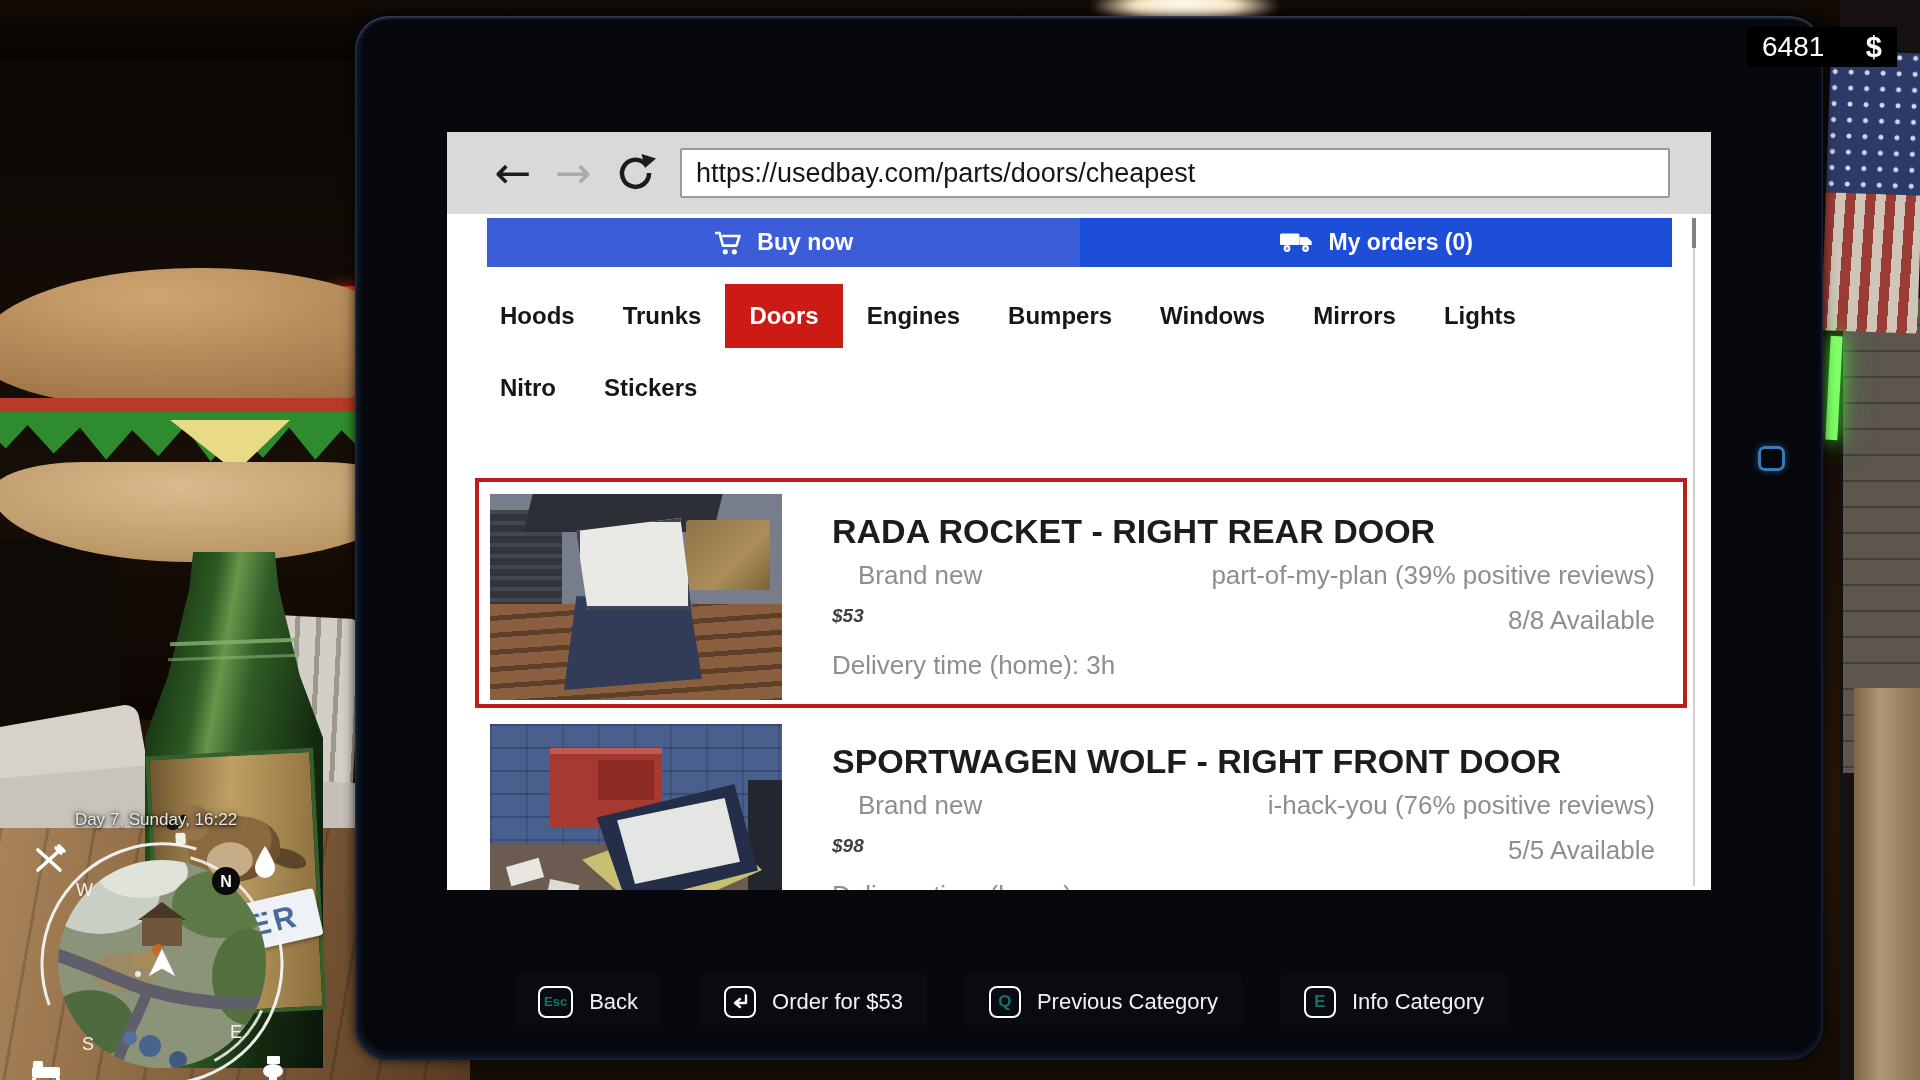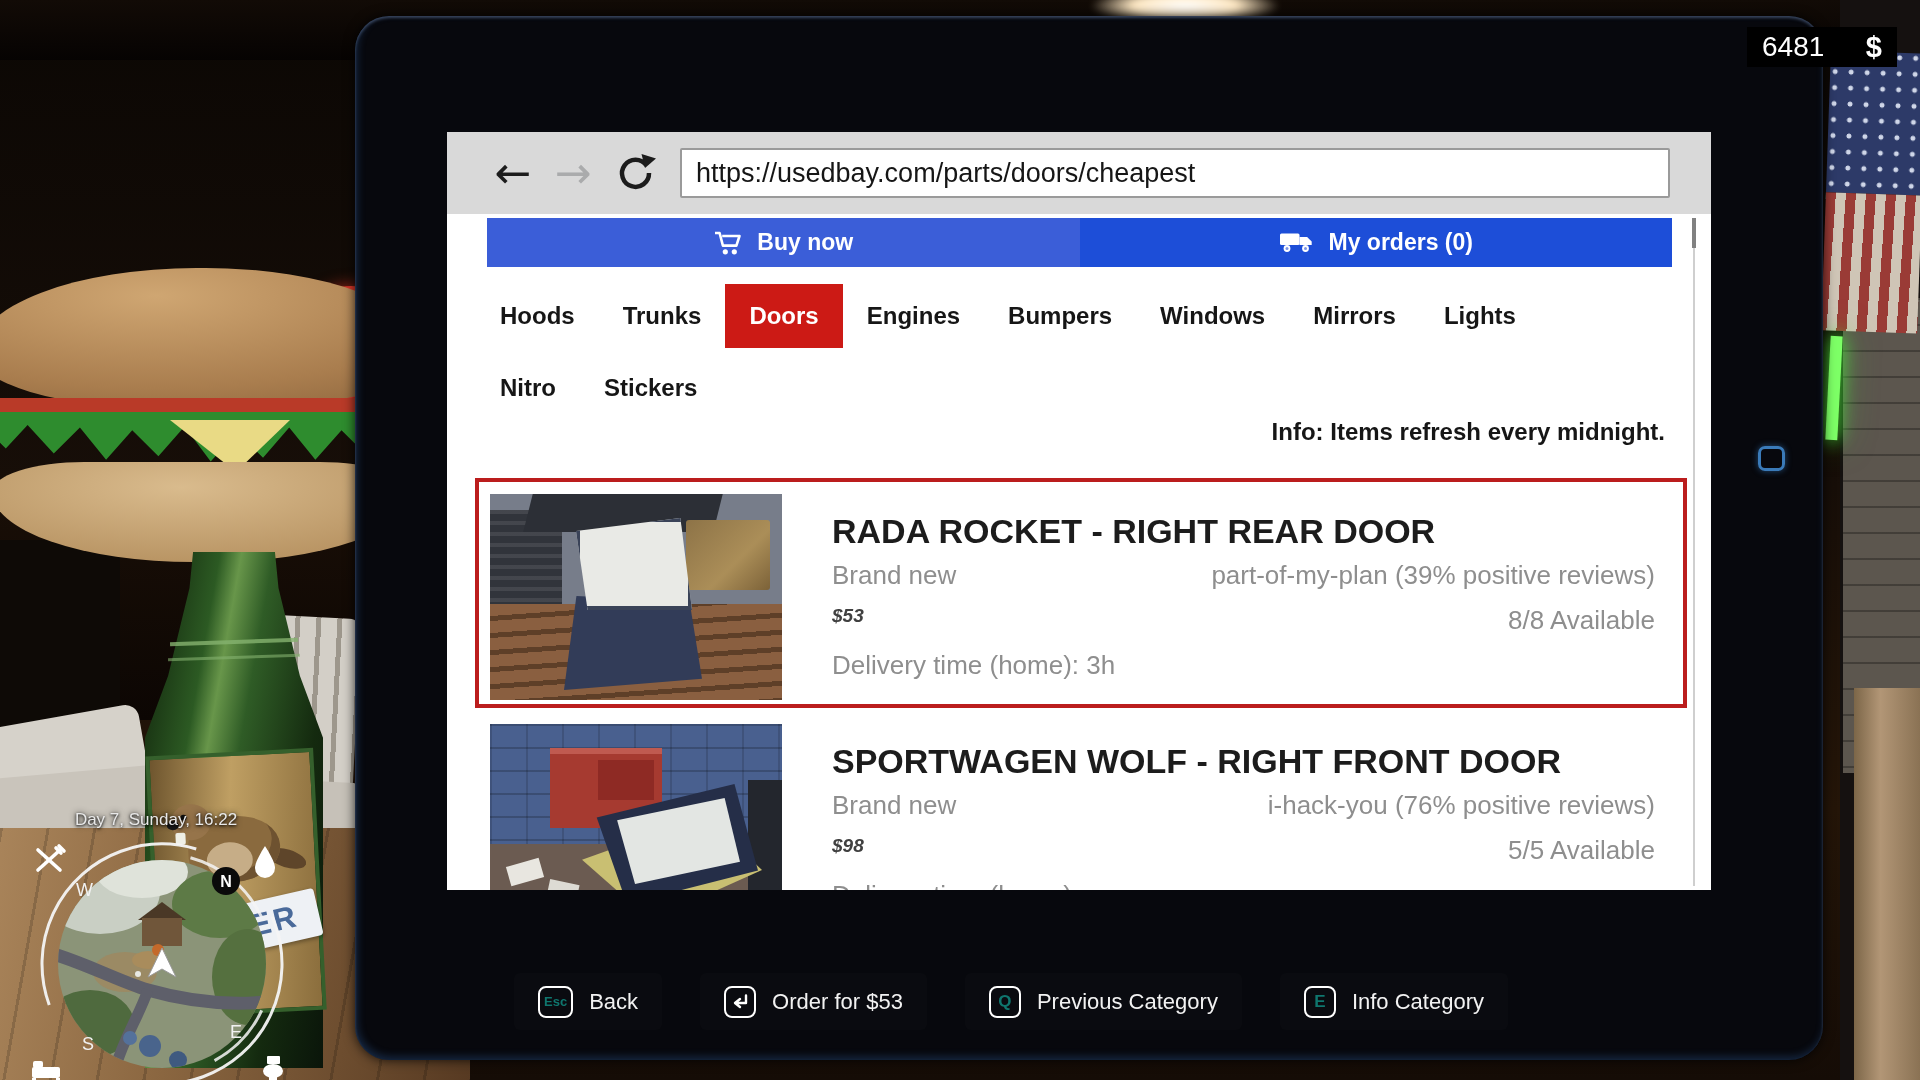--- a/index.html
+++ b/index.html
@@ -104,21 +104,21 @@
 
   .info-line { left:0; top:204px; width:1264px; padding-right:46px; text-align:right;
     font-size:24px; font-weight:700; color:#161616; }
 
   .listing { left:28px; width:1212px; height:230px; background:#fff; border:4px solid transparent; cursor:pointer; }
   .listing.sel { border-color:#bb1d1d; }
   .l1 { top:264px; } .l2 { top:494px; }
   .thumb { left:11px; top:12px; width:292px; height:206px; overflow:hidden; background:#777d8a; }
   .l-title { left:353px; top:30px; font-size:34px; font-weight:600; color:#1c1c1c; }
   .l-row { left:353px; right:28px; display:flex; justify-content:space-between; font-size:26px; color:#8e8e8e; }
-  .r2 { top:78px; } .r3 { top:123px; } .r4 { top:168px; }
+  .r2 { top:78px;margin-left:26px; } .r3 { top:123px; } .r4 { top:168px; }
   .l-price { position:static; font-size:19px; font-weight:600; color:#404040;font-style:italic; }
   .scroll-track { left:1246px; top:4px; width:2px; height:668px; background:#cfcfcf; }
   .scroll-thumb { left:1245px; top:4px; width:4px; height:30px; background:#818181; cursor:pointer; }
 
   
   .t-art div { position:absolute; }
   .t1-machine { left:0; top:16px; width:72px; height:130px; background:#31343b;
     background-image:repeating-linear-gradient(180deg,rgba(255,255,255,.09) 0 4px,transparent 4px 11px); }
   .t1-hood { left:38px; top:0; width:190px; height:38px; background:#2c2f36; transform:skewX(-14deg); }
   .t1-rust { right:12px; top:26px; width:84px; height:70px; border-radius:3px;
@@ -261,21 +261,20 @@
           <div class="tab">Bumpers</div>
           <div class="tab">Windows</div>
           <div class="tab">Mirrors</div>
           <div class="tab">Lights</div>
         </div>
         <div class="tabs2">
           <div class="tab">Nitro</div>
           <div class="tab">Stickers</div>
         </div>
 
-        <div class="info-line">Info: Items refresh every midnight.</div>
 
         <div class="listing sel l1">
           <div class="thumb t-art">
             <div class="t1-machine"></div>
               <div class="t1-hood"></div>
               <div class="t1-rust"></div>
             <div class="t1-table"></div>
               <div class="t1-body"></div>
               <div class="t1-win"></div>
           </div>

